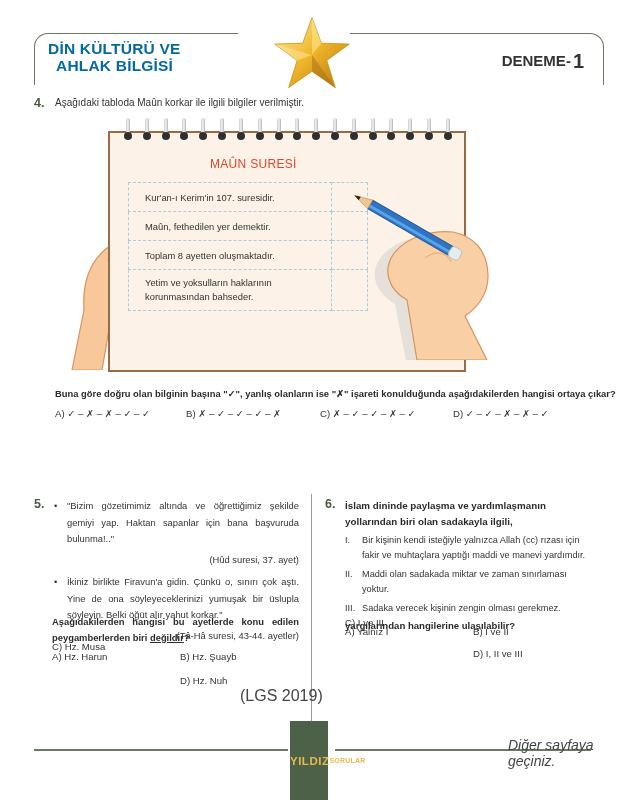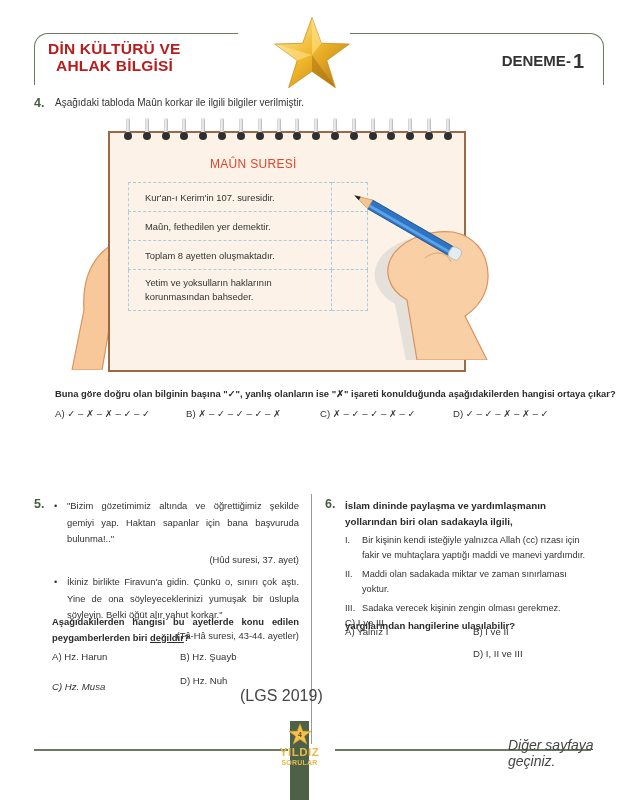--- a/index.html
+++ b/index.html
@@ -9,21 +9,21 @@
   
   .header-frame {
     position: absolute; left: 34px; top: 33px; width: 570px; height: 52px;
     border: 1.5px solid #6b7a62; border-bottom: none; border-radius: 14px 14px 0 0;
   }
   .header-frame-cut {
     position: absolute; left: 238px; top: 28px; width: 112px; height: 12px; background: #fff;
   }
   .subject-title {
     position: absolute; left: 48px; top: 40px; width: 160px;
-    font-weight: bold; font-size: 15.5px; line-height: 17px; color: #b91c1c; letter-spacing: 0.2px;
+    font-weight: bold; font-size: 15.5px; line-height: 17px; color: #0369a1; letter-spacing: 0.2px;
   }
   .subject-title span { display: block; }
   .subject-title span:nth-child(2) { padding-left: 8px; }
   .exam-label {
     position: absolute; right: 50px; top: 50px; font-weight: bold; font-size: 15px; color: #333;
   }
   .exam-label .num { font-size: 20px; margin-left: 2px; vertical-align: -2px; }
   .star-logo { position: absolute; left: 273px; top: 16px; width: 78px; height: 74px; }
 
   
@@ -79,22 +79,22 @@
   .statements { position: absolute; left: 345px; top: 533px; width: 250px; font-size: 9.2px; color: #333; }
   .stmt { position: relative; padding-left: 17px; line-height: 15px; margin-bottom: 4px; }
   .stmt .roman { position: absolute; left: 0; top: 0; }
   .q6-question { position: absolute; left: 345px; top: 620px; font-size: 9.6px; font-weight: bold; color: #2b2b2b; }
 
   
   .footer-line { position: absolute; top: 749px; height: 1.5px; background: #6b7a62; }
   .footer-line.left { left: 34px; width: 254px; }
   .footer-line.right { left: 335px; width: 256px; }
   .brand-badge {
-    position: absolute; left: 290px; top: 721px; width: 19px; height: 79px; background: #4c6147;
-    display: flex; flex-direction: column; align-items: center;
+    position: absolute; left: 290px; top: 721px; width: 38px; height: 79px; background: #4c6147;
+    display: flex; flex-direction: row; align-items: center;
   }
   .brand-badge .badge-star { margin-top: 2px; width: 24px; height: 22px; }
   .brand-line1 { font-weight: bold; font-size: 11.5px; color: #e9b94b; letter-spacing: 0.5px; line-height: 12px; margin-top: 1px; }
   .brand-line2 { font-weight: bold; font-size: 7px; color: #e9b94b; letter-spacing: 0.2px; line-height: 9px; }
   .next-page { position: absolute; left: 508px; top: 737px; font-size: 14px; font-style: italic; color: #444; }
 </style>
 </head>
 <body>
 
 <div class="header-frame"></div>
@@ -207,21 +207,21 @@
   <div class="bullet-item">"Bizim gözetimimiz altında ve öğrettiğimiz şekilde gemiyi yap. Haktan sapanlar için bana başvuruda bulunma!.."</div>
   <div class="citation">(Hûd suresi, 37. ayet)</div>
   <div class="bullet-item">İkiniz birlikte Firavun'a gidin. Çünkü o, sınırı çok aştı. Yine de ona söyleyeceklerinizi yumuşak bir üslupla söyleyin. Belki öğüt alır yahut korkar."</div>
   <div class="citation">(Tâ-Hâ suresi, 43-44. ayetler)</div>
 </div>
 <div class="q5-question">
   <span>Aşağıdakilerden hangisi bu ayetlerde konu edilen peygamberlerden biri </span><u>değildir</u><span>?</span>
 </div>
 <div class="opt" style="left:52px; top:651px;"><span>A)</span> <span>Hz. Harun</span></div>
 <div class="opt" style="left:180px; top:651px;"><span>B)</span> <span>Hz. Şuayb</span></div>
-<div class="opt" style="left:52px; top:681px;font-style:italic;"><span>C)</span> <span>Hz. Musa</span></div>
+<div class="opt" style="left:52px; top:641px;"><span>C)</span> <span>Hz. Musa</span></div>
 <div class="opt" style="left:180px; top:675px;"><span>D)</span> <span>Hz. Nuh</span></div>
 <div class="source-tag">(LGS 2019)</div>
 
 <div class="q-number q6-number">6.</div>
 <div class="q6-intro">İslam dininde paylaşma ve yardımlaşmanın yollarından biri olan sadakayla ilgili,</div>
 <div class="statements">
   <div class="stmt"><span class="roman">I.</span><span>Bir kişinin kendi isteğiyle yalnızca Allah (cc) rızası için fakir ve muhtaçlara yaptığı maddi ve manevi yardımdır.</span></div>
   <div class="stmt"><span class="roman">II.</span><span>Maddi olan sadakada miktar ve zaman sınırlaması yoktur.</span></div>
   <div class="stmt"><span class="roman">III.</span><span>Sadaka verecek kişinin zengin olması gerekmez.</span></div>
 </div>

